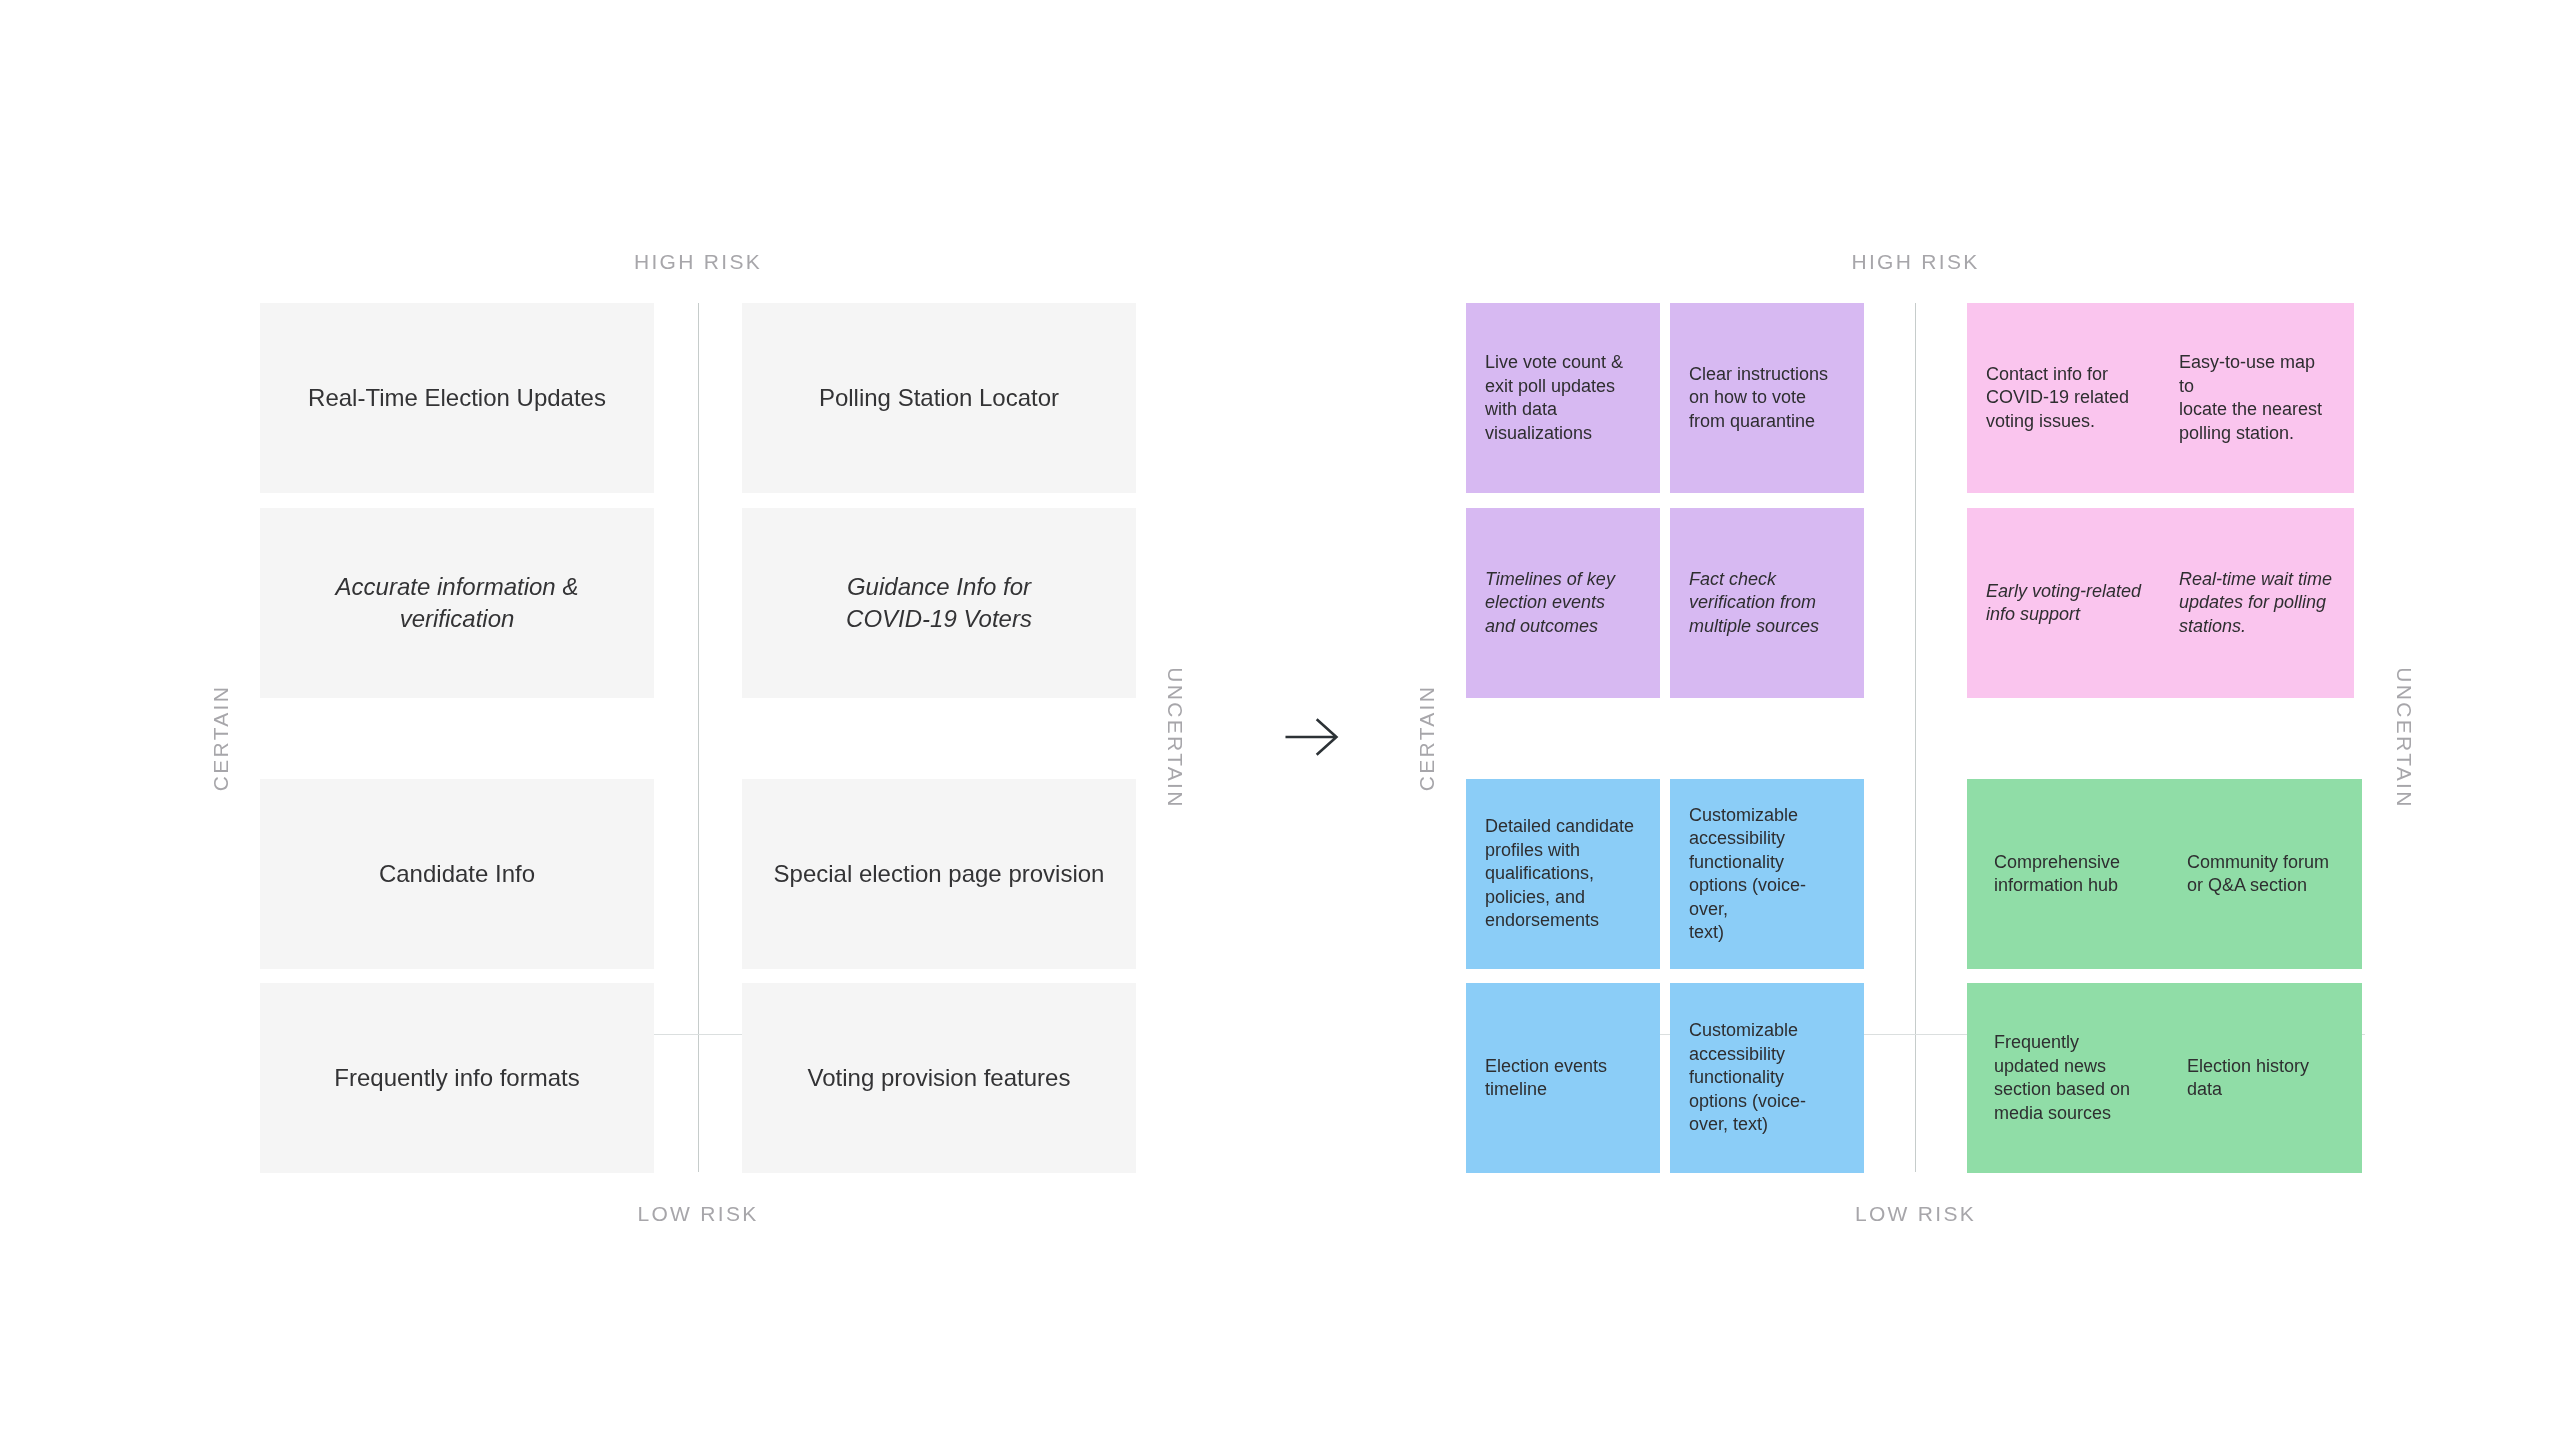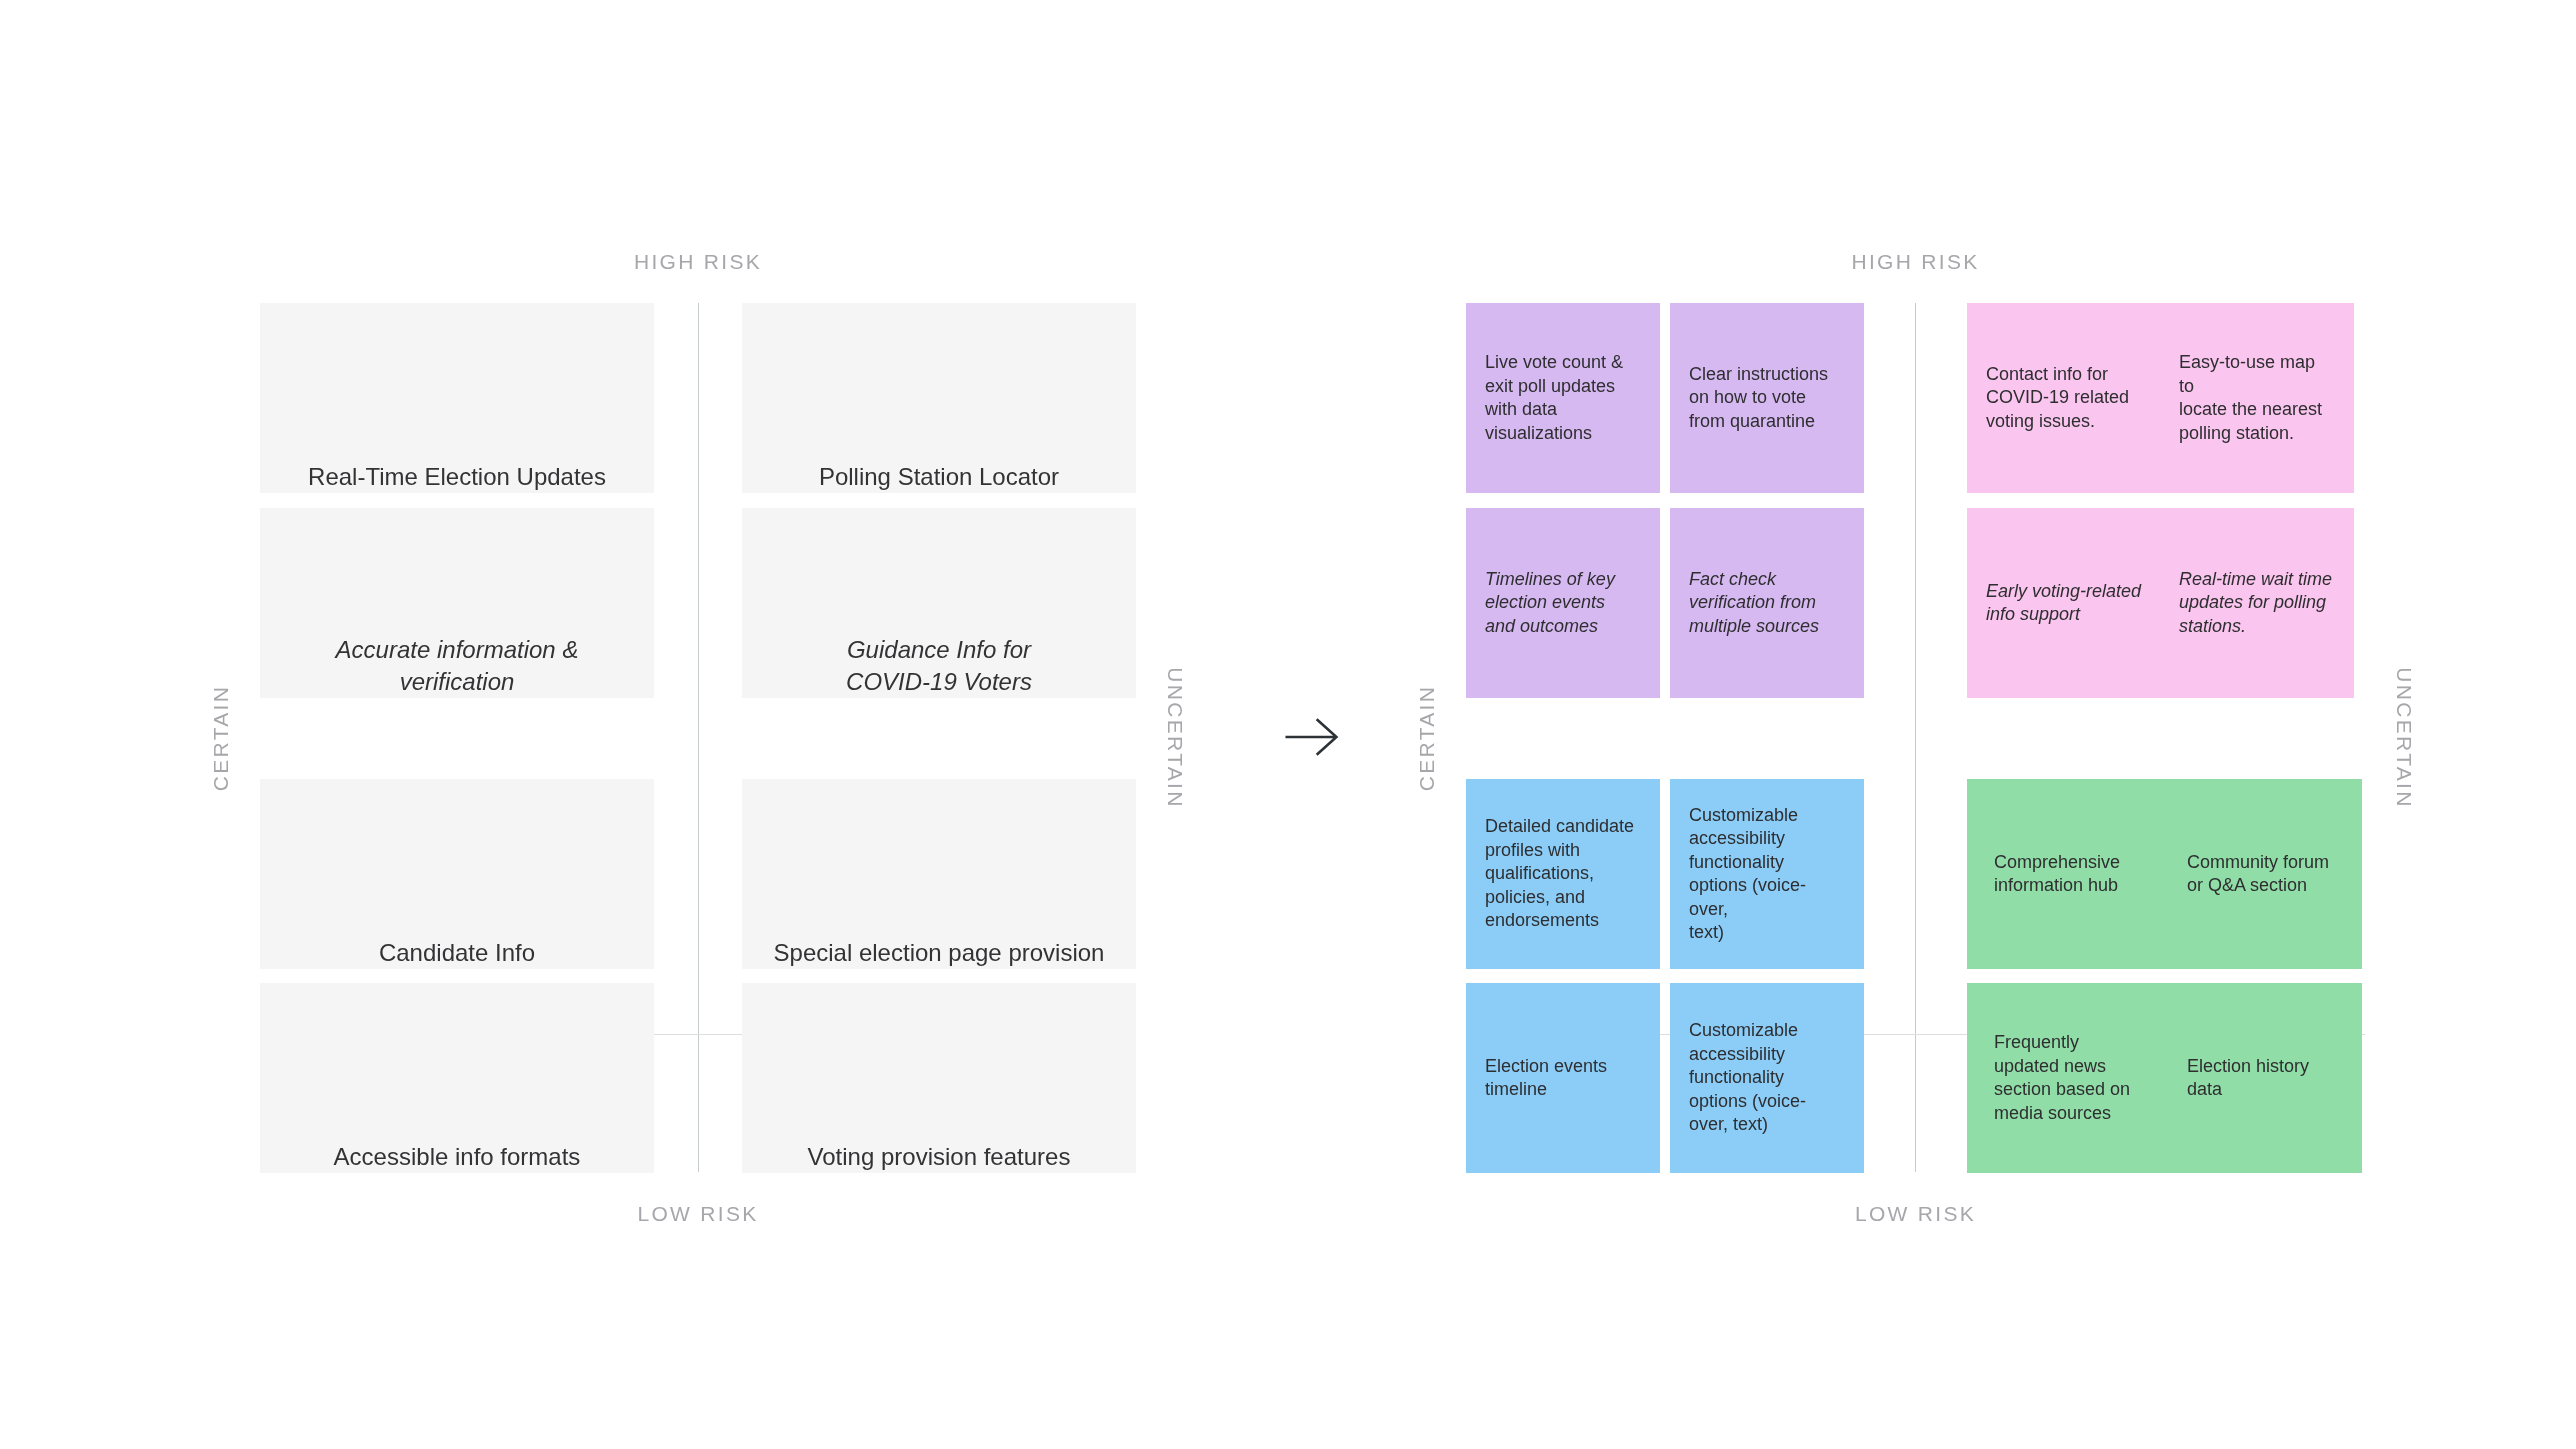--- a/index.html
+++ b/index.html
@@ -44,21 +44,21 @@
   .r3 { top: 476px; }
   .r4 { top: 680px; }
 
   
   .box {
     position: absolute;
     width: 394px;
     height: 190px;
     background: var(--gray-box, #f5f5f5);
     display: flex;
-    align-items: flex-end;
+    align-items: center;
     justify-content: center;
     text-align: center;
   }
   .box.c1 { left: 0; }
   .box.c2 { left: 482px; }
   .box .box-label {
     color: var(--box-text, #333335);
     font-size: 24px;
     line-height: 32px;
     white-space: pre-line;
@@ -131,21 +131,21 @@
         <span class="box-label">Guidance Info for
 COVID-19 Voters</span>
       </div>
     <div class="box c1 r3">
         <span class="box-label">Candidate Info</span>
       </div>
     <div class="box c2 r3">
         <span class="box-label">Special election page provision</span>
       </div>
     <div class="box c1 r4">
-        <span class="box-label">Accessible info formats</span>
+        <span class="box-label">Frequently info formats</span>
       </div>
     <div class="box c2 r4">
         <span class="box-label">Voting provision features</span>
       </div>
   </div>
 
   <div class="transform-arrow">
     <svg viewBox="0 0 110 100" aria-hidden="true">
       <path d="M4 50 H100 M64 16 L102 50 L64 84"></path>
     </svg>

